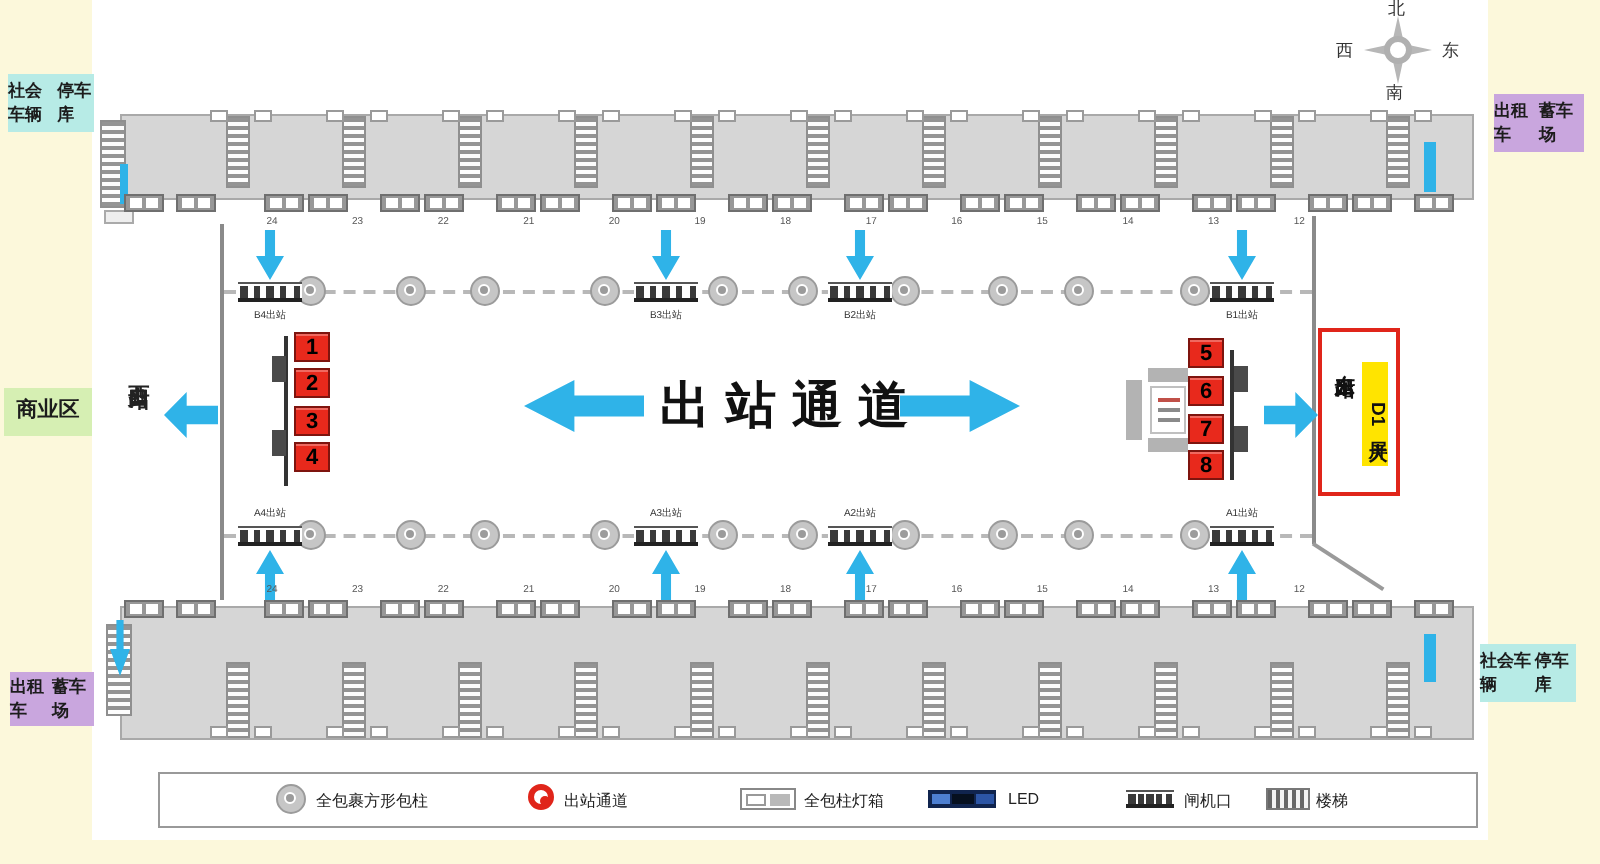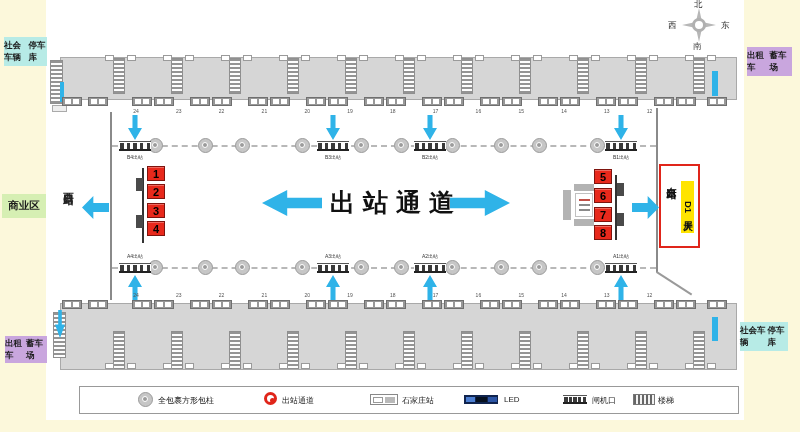--- a/index.html
+++ b/index.html
@@ -135,21 +135,21 @@
       </div>
       <div class="abs legend-label" style="left: 158px; top: 395px;">全包裹方形包柱</div>
       <div class="abs " style="left: 264px; top: 392px; width: 13px; height: 13px; border: 3px solid rgb(224, 37, 26); border-radius: 50%; background: rgb(255, 255, 255);">
         <div class="abs " style="left: 2.5px; top: 2.5px; width: 5px; height: 5px; border-radius: 50%; background: rgb(224, 37, 26);"></div>
       </div>
       <div class="abs legend-label" style="left: 282px; top: 395px;">出站通道</div>
       <div class="abs " style="left: 370px; top: 394px; width: 28px; height: 11px; border: 1px solid rgb(136, 136, 136); background: rgb(255, 255, 255); display: flex; align-items: center; gap: 2px; padding: 0px 2px;">
         <div class="abs " style="position: static; width: 10px; height: 6px; background: rgb(255, 255, 255); border: 1px solid rgb(153, 153, 153);"></div>
         <div class="abs " style="position: static; width: 10px; height: 6px; background: rgb(185, 185, 185);"></div>
       </div>
-      <div class="abs legend-label" style="left: 402px; top: 395px;">石家庄站</div>
+      <div class="abs legend-label" style="left: 402px; top: 395px;">全包柱灯箱</div>
       <div class="abs " style="left: 464px; top: 395px; width: 34px; height: 9px; background: rgb(16, 36, 78); display: flex; align-items: center;">
         <div class="abs " style="position: static; width: 9px; height: 5px; background: rgb(77, 127, 209); margin-left: 2px;"></div>
         <div class="abs " style="position: static; width: 11px; height: 5px; background: rgb(6, 16, 31); margin-left: 1px;"></div>
         <div class="abs " style="position: static; width: 9px; height: 5px; background: rgb(44, 85, 165); margin-left: 1px;"></div>
       </div>
       <div class="abs legend-label" style="left: 504px; top: 395px;">LED</div>
       <div class="abs gate" style="left: 563px; top: 395px; width: 24px; height: 9px;">
         <div class="abs tooth" style="position: static; height: 5px;"></div>
         <div class="abs tooth" style="position: static; height: 5px;"></div>
         <div class="abs tooth" style="position: static; height: 5px;"></div>

